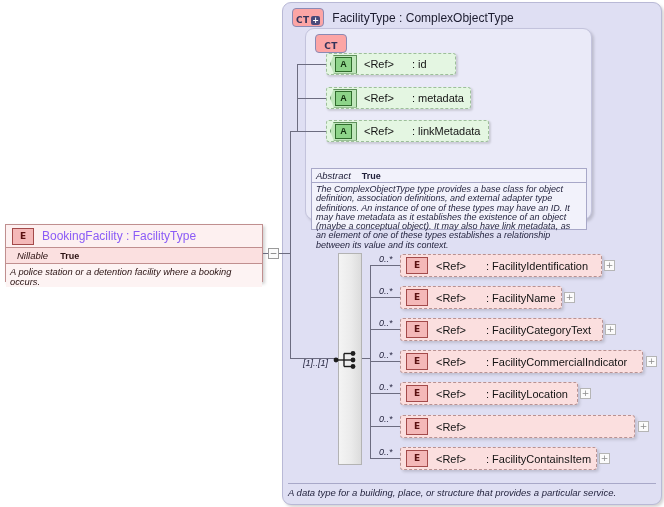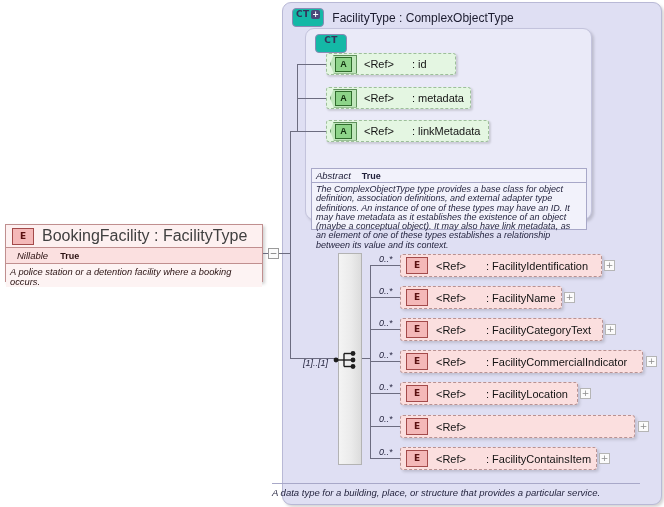--- a/index.html
+++ b/index.html
@@ -33,23 +33,23 @@
     box-shadow:2px 2px 3px rgba(0,0,0,.16);
   }
   #complex-object-type-box .hdr{
     position:absolute;left:9px;top:5px;
     display:flex;align-items:center;gap:8px;
     font-size:11.5px;color:#1b1b2e;white-space:nowrap;
   }
 
   
   .ct-badge{
-    display:inline-flex;align-items:flex-start;justify-content:center;
+    display:inline-flex;align-items:flex-end;justify-content:center;
     height:15px;min-width:24px;padding:1px 3px;
-    background:#14b8a6;border:1px solid #8a8ab4;border-radius:4px;
+    background:#fca5a5;border:1px solid #8a8ab4;border-radius:4px;
     font-size:9px;font-weight:bold;color:#33335a;letter-spacing:.3px;
     font-family:"DejaVu Sans",sans-serif;line-height:1;
   }
   .ct-badge .plusglyph{
     display:inline-block;width:9px;height:9px;margin-left:2px;
     background:#4a4a7a;color:#fff;font-size:8px;line-height:9px;
     text-align:center;border-radius:2px;font-weight:bold;
   }
 
   
@@ -99,21 +99,21 @@
     left:5px;top:224px;width:258px;height:58px;
     background:#fbe9e9;border:1px solid #c08f8f;
     box-sizing:border-box;
     box-shadow:2px 2px 3px rgba(0,0,0,.18);
   }
   #booking-facility-box .bf-hdr{
     height:22px;background:#fdf0f0;border-bottom:1px solid #c08f8f;
     display:flex;align-items:center;
   }
   #booking-facility-box .bf-title{
-    margin-left:8px;font-size:16px;color:#404040;white-space:nowrap;
+    margin-left:8px;font-size:12px;color:#8b5cf6;white-space:nowrap;
   }
   .e-badge{
     width:20px;height:15px;margin-left:6px;
     background:#f4b8b8;border:1px solid #a34a4a;
     display:flex;align-items:center;justify-content:center;
     font-size:9px;font-weight:bold;color:#5a1111;line-height:1;
     font-family:"DejaVu Sans",sans-serif;
   }
   #booking-facility-box .bf-prop{
     height:15px;background:#fbe0e0;border-bottom:1px solid #c08f8f;
@@ -171,21 +171,21 @@
   }
   #sequence-icon{left:333px;top:350px;width:26px;height:20px;}
 
   
   .ln{position:absolute;background:#6c6c80;}
   .lnh{height:1px;}
   .lnv{width:1px;}
 
   
   #facility-doc{
-    left:272px;top:483px;width:368px;
+    left:288px;top:483px;width:368px;
     border-top:1px solid #a8a8c8;
     padding-top:3px;
     font-style:italic;font-size:9.5px;color:#1f1f3a;
   }
 </style>
 </head>
 <body>
 
 <div class="abs" id="facility-type-box">
   <div class="hdr">

